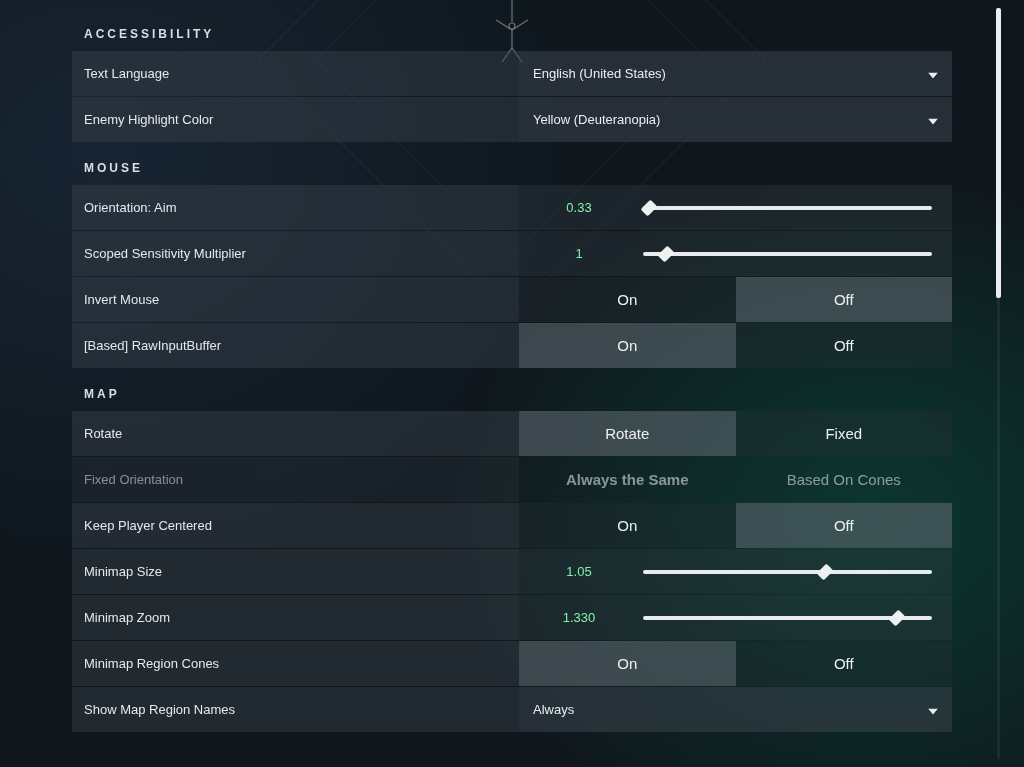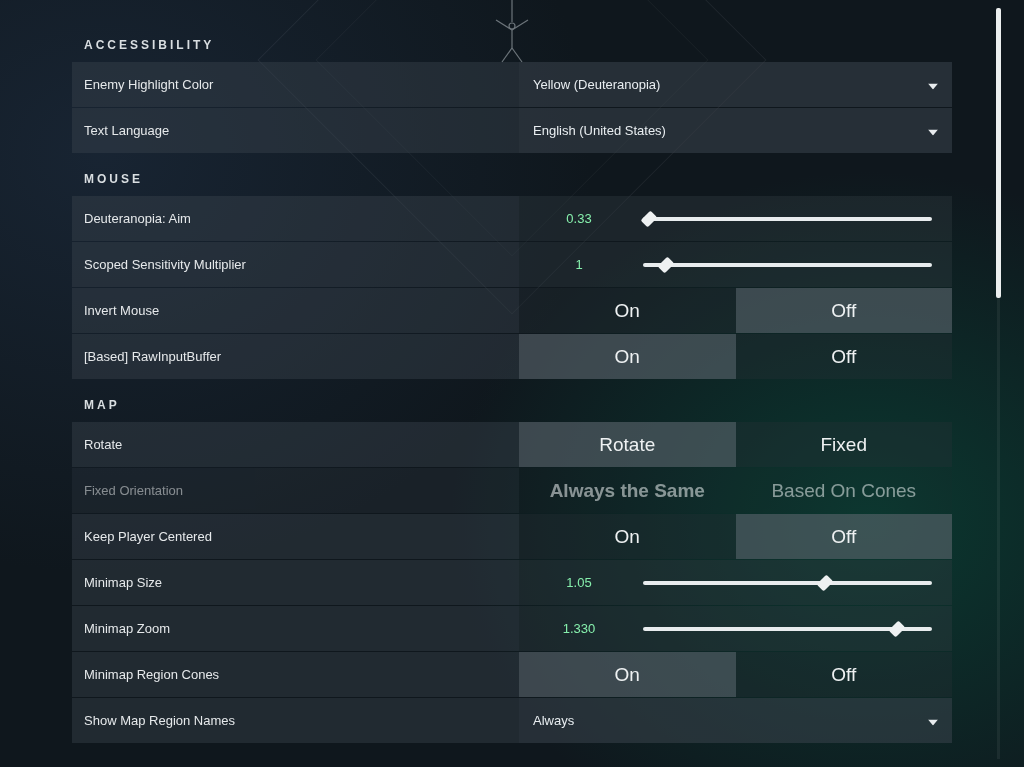--- a/index.html
+++ b/index.html
@@ -41,21 +41,21 @@
       pointer-events: none;
       opacity: 0.5;
     }
 
     .panel {
       position: absolute;
       left: 72px;
       right: 72px;
       top: 0;
       bottom: 0;
-      padding-top: 20px;
+      padding-top: 9px;
     }
 
     .scrollbar-track {
       position: absolute;
       right: 24px;
       top: 8px;
       bottom: 8px;
       width: 3px;
       background: rgba(255,255,255,0.06);
     }
@@ -146,21 +146,21 @@
 
     
     .toggle-half {
       flex: 1;
       display: flex;
       align-items: center;
       justify-content: center;
       background: rgba(40,48,54,0.35);
       cursor: pointer;
       color: #eef1f2;
-      font-size: 19px;
+      font-size: 15px;
     }
     .toggle-half.selected {
       background: rgba(90,100,108,0.62);
     }
   </style>
 </head>
 <body>
 
 <div class="bg-diamond"></div>
 <svg class="agent-deco" width="60" height="70" viewBox="0 0 60 70">
@@ -173,51 +173,51 @@
     <line x1="30" y1="52" x2="20" y2="66"></line>
     <line x1="30" y1="52" x2="40" y2="66"></line>
   </g>
 </svg>
 
 <div class="panel">
 
   <div class="section-title">ACCESSIBILITY</div>
 
   <div class="row">
+    <div class="label-cell">Text Language</div>
+    <div class="value-right">
+      <div class="dropdown">
+        <span>English (United States)</span>
+        <span class="chevron">
+          <svg width="10" height="6" viewBox="0 0 10 6">
+              <path d="M0 0 L5 6 L10 0 Z" fill="#e8ecee"></path>
+            </svg>
+        </span>
+      </div>
+    </div>
+  </div>
+
+  <div class="row">
     <div class="label-cell">Enemy Highlight Color</div>
     <div class="value-right">
       <div class="dropdown">
         <span>Yellow (Deuteranopia)</span>
         <span class="chevron">
           <svg width="10" height="6" viewBox="0 0 10 6">
               <path d="M0 0 L5 6 L10 0 Z" fill="#e8ecee"></path>
             </svg>
         </span>
       </div>
     </div>
   </div>
 
-  <div class="row">
-    <div class="label-cell">Text Language</div>
-    <div class="value-right">
-      <div class="dropdown">
-        <span>English (United States)</span>
-        <span class="chevron">
-          <svg width="10" height="6" viewBox="0 0 10 6">
-              <path d="M0 0 L5 6 L10 0 Z" fill="#e8ecee"></path>
-            </svg>
-        </span>
-      </div>
-    </div>
-  </div>
-
   <div class="section-title">MOUSE</div>
 
   <div class="row">
-    <div class="label-cell">Deuteranopia: Aim</div>
+    <div class="label-cell">Orientation: Aim</div>
     <div class="value-right">
       <div class="slider-wrap">
         <div class="slider-value">0.33</div>
         <div class="slider-track">
           <div class="slider-thumb" style="left:2%"></div>
         </div>
       </div>
     </div>
   </div>
 

